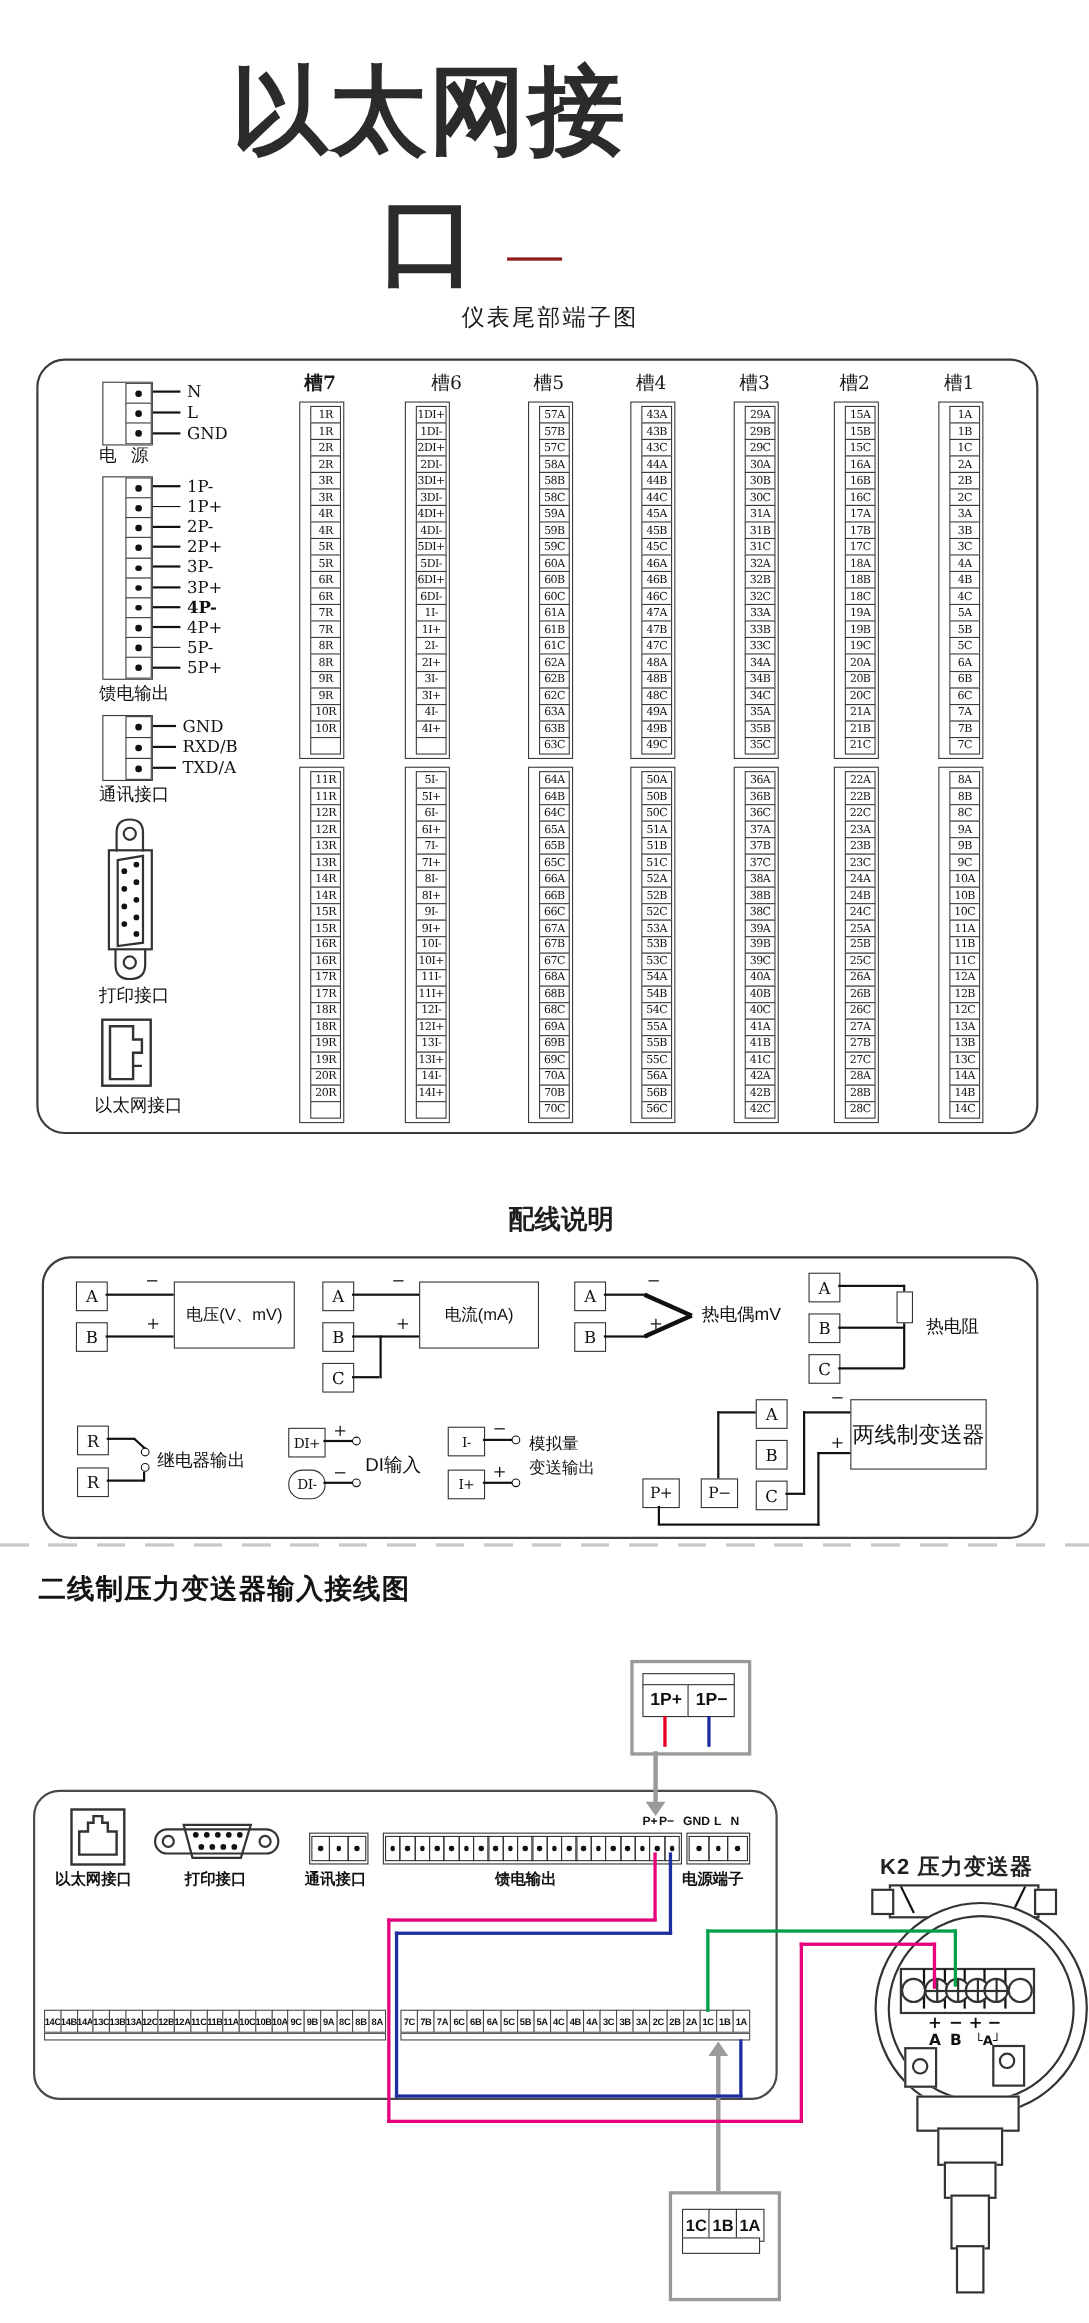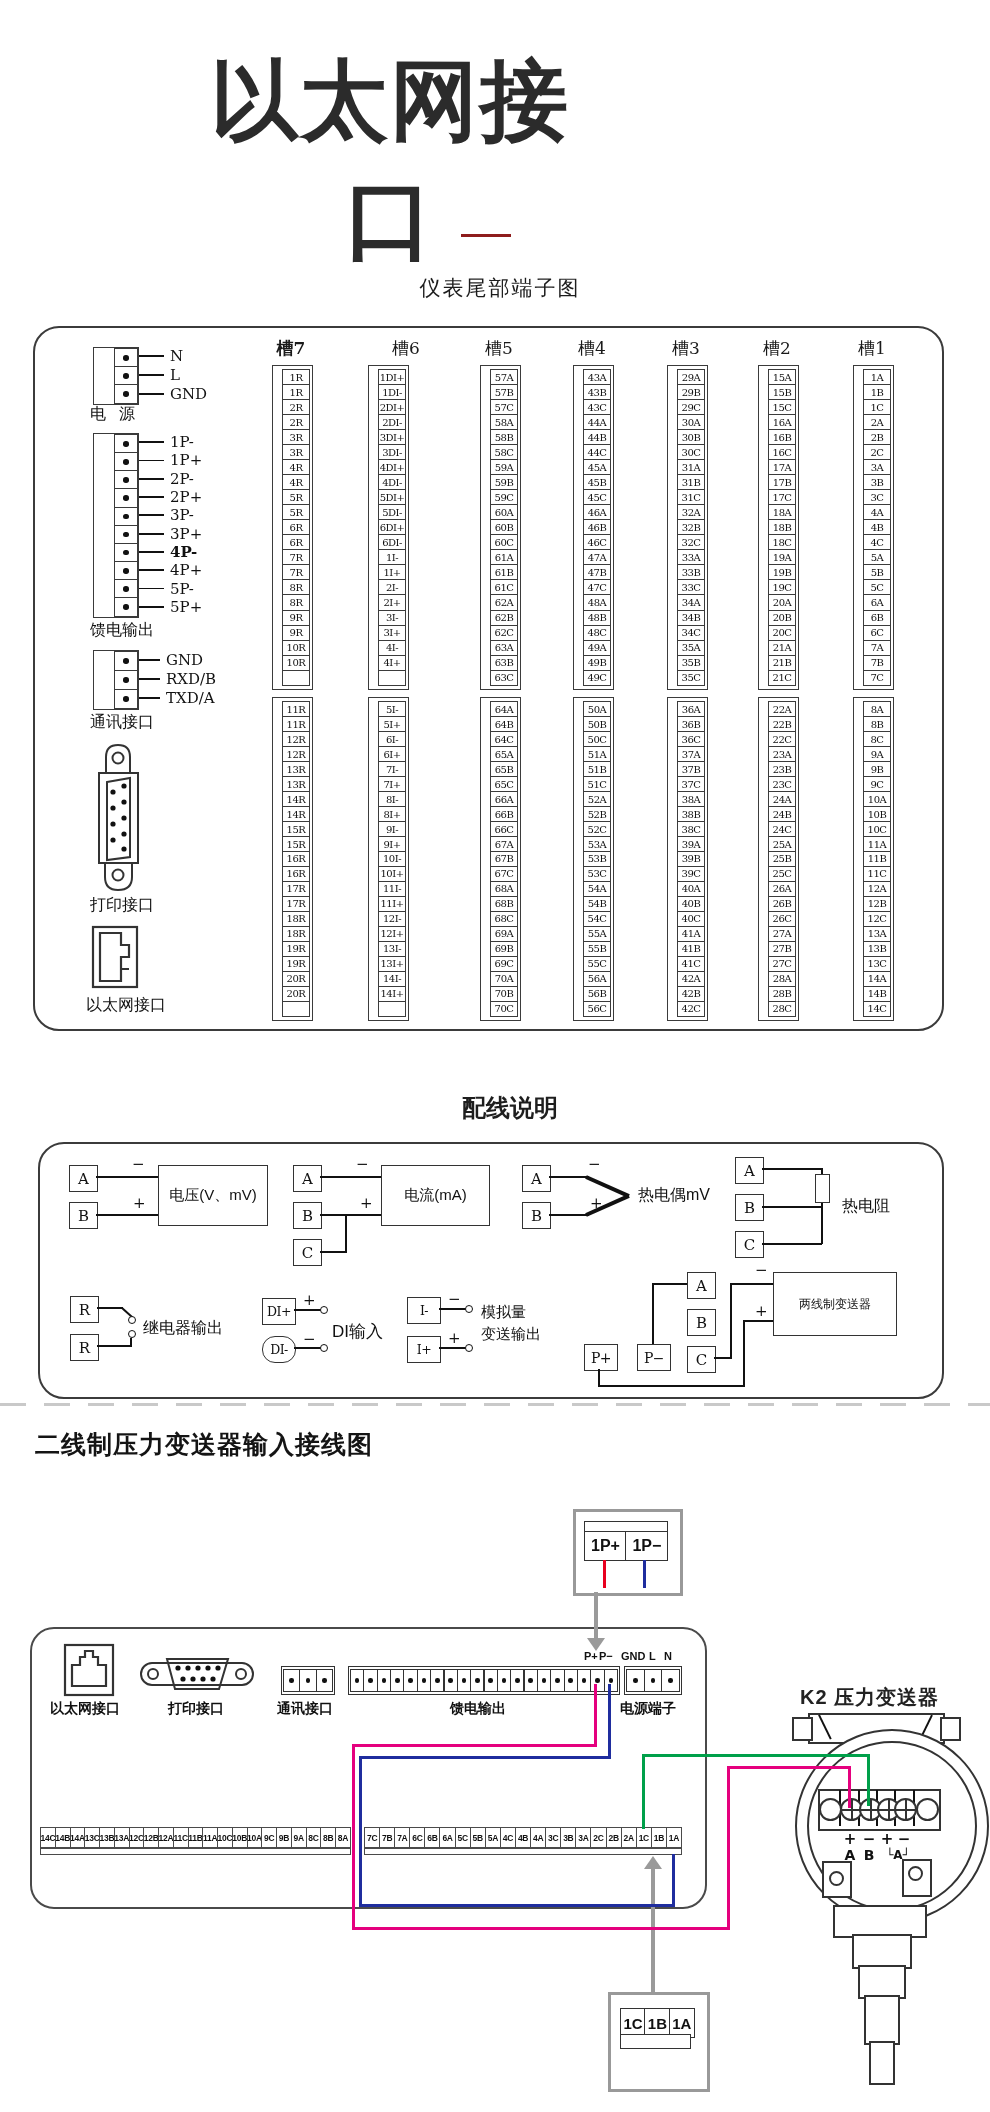--- a/index.html
+++ b/index.html
@@ -190,21 +190,21 @@
   <div class="sign" style="left:448px;top:1290px;">−</div>
   <div class="sign" style="left:448px;top:1329px;">+</div>
   <div class="dlabel" style="left:481px;top:1303px;font-size:15px;">模拟量</div>
   <div class="dlabel" style="left:481px;top:1325px;font-size:15px;">变送输出</div>
 
   <div class="tbox" style="left:687px;top:1272px;">A</div>
   <div class="tbox" style="left:687px;top:1309px;">B</div>
   <div class="tbox" style="left:687px;top:1346px;">C</div>
   <div class="tbox wide" style="left:584px;top:1344px;font-size:14px;">P+</div>
   <div class="tbox wide" style="left:637px;top:1344px;font-size:14px;">P−</div>
-  <div class="dbox" style="left:773px;top:1272px;width:122px;height:62px;font-size:12px;">两线制变送器</div>
+  <div class="dbox" style="left:773px;top:1272px;width:122px;height:62px;font-size:20px;">两线制变送器</div>
   <div class="wire" style="left:652px;top:1283px;width:35px;height:1.8px;"></div>
   <div class="wire" style="left:652px;top:1283px;width:1.8px;height:61px;"></div>
   <div class="wire" style="left:714px;top:1357px;width:18px;height:1.8px;"></div>
   <div class="wire" style="left:730px;top:1283px;width:1.8px;height:76px;"></div>
   <div class="wire" style="left:730px;top:1283px;width:43px;height:1.8px;"></div>
   <div class="wire" style="left:598px;top:1369px;width:1.8px;height:17px;"></div>
   <div class="wire" style="left:598px;top:1385px;width:147px;height:1.8px;"></div>
   <div class="wire" style="left:743px;top:1320px;width:1.8px;height:67px;"></div>
   <div class="wire" style="left:743px;top:1320px;width:30px;height:1.8px;"></div>
   <div class="sign" style="left:755px;top:1261px;">−</div>

